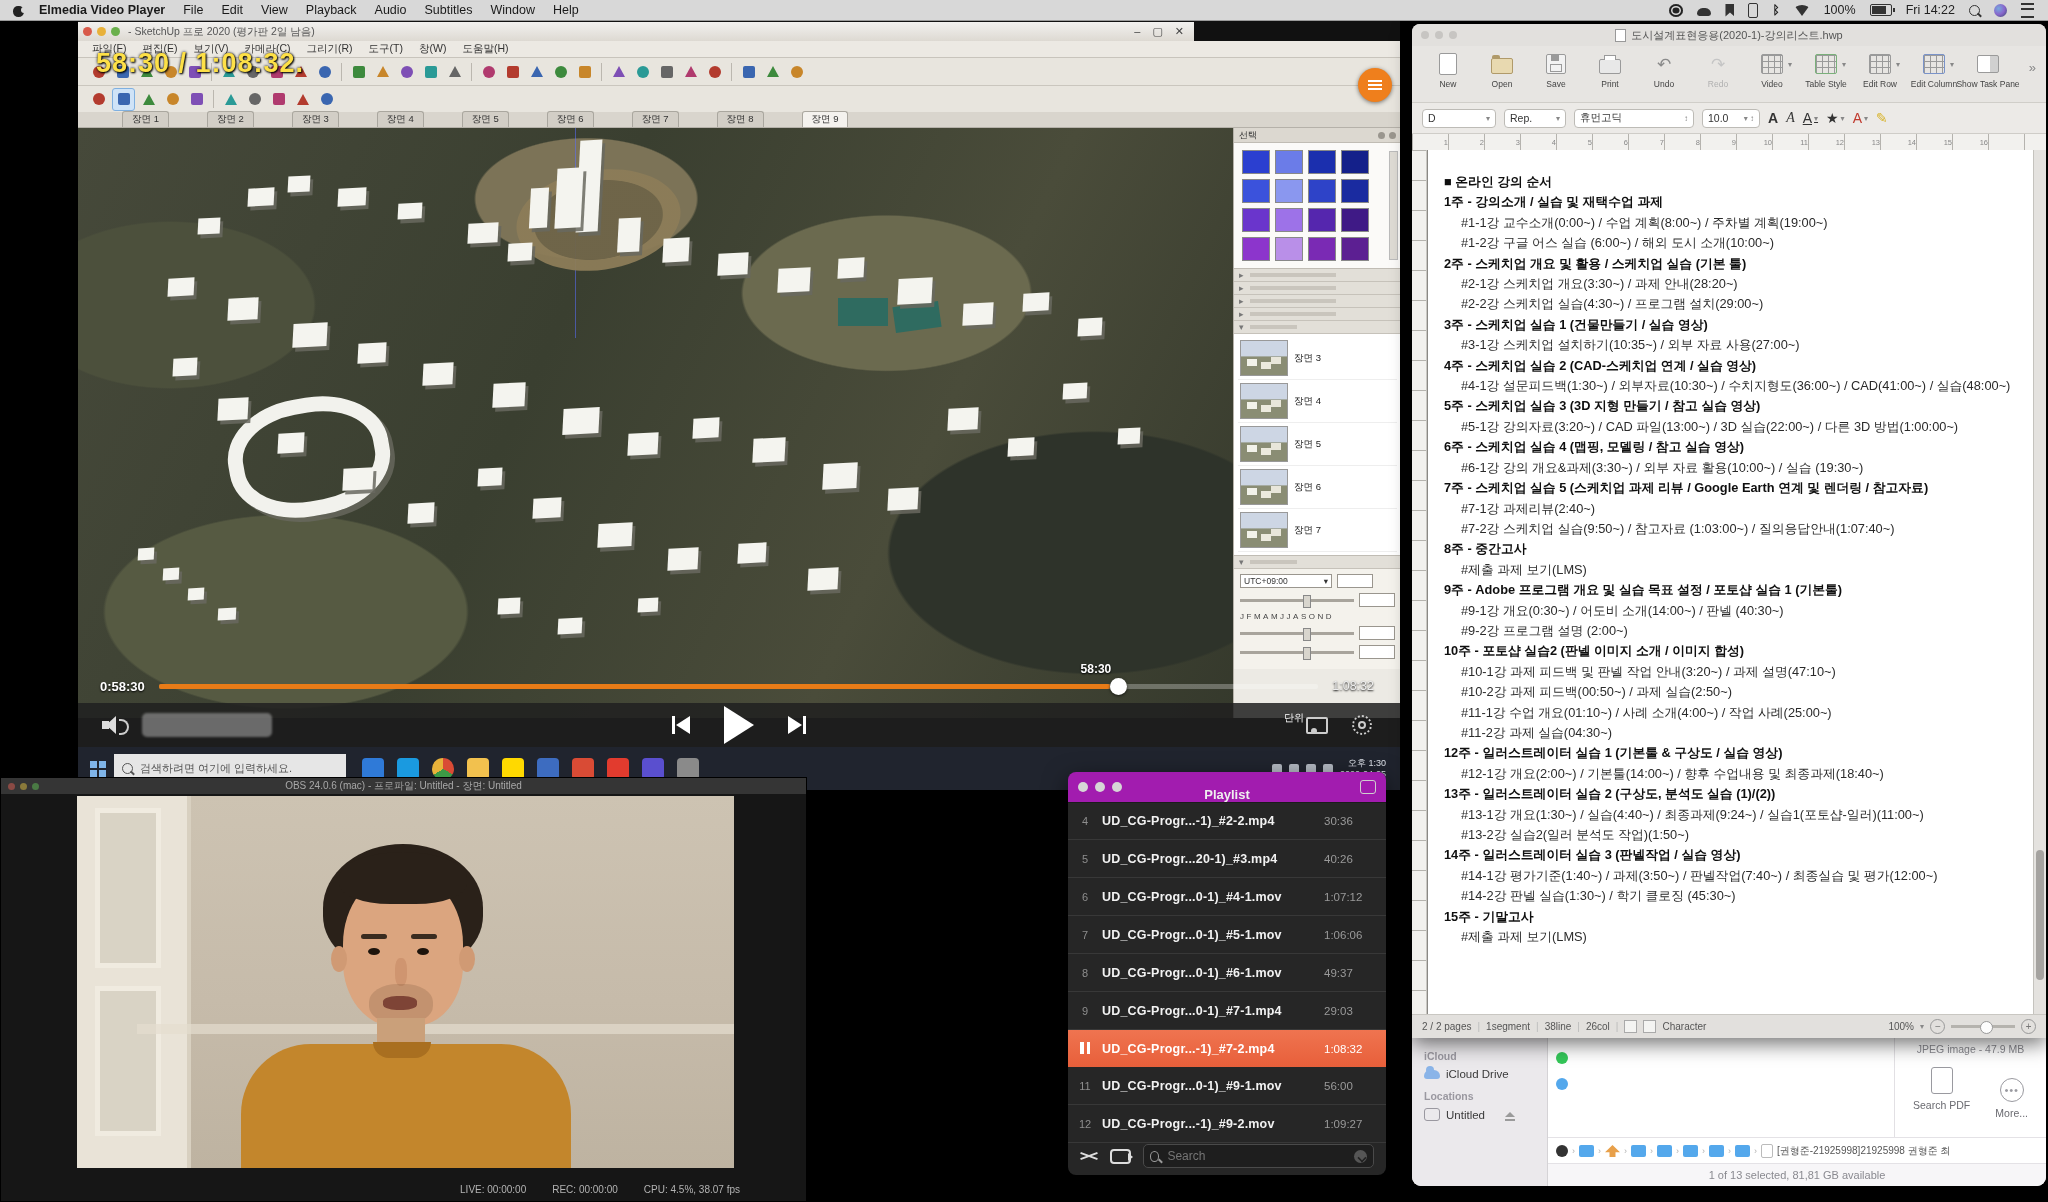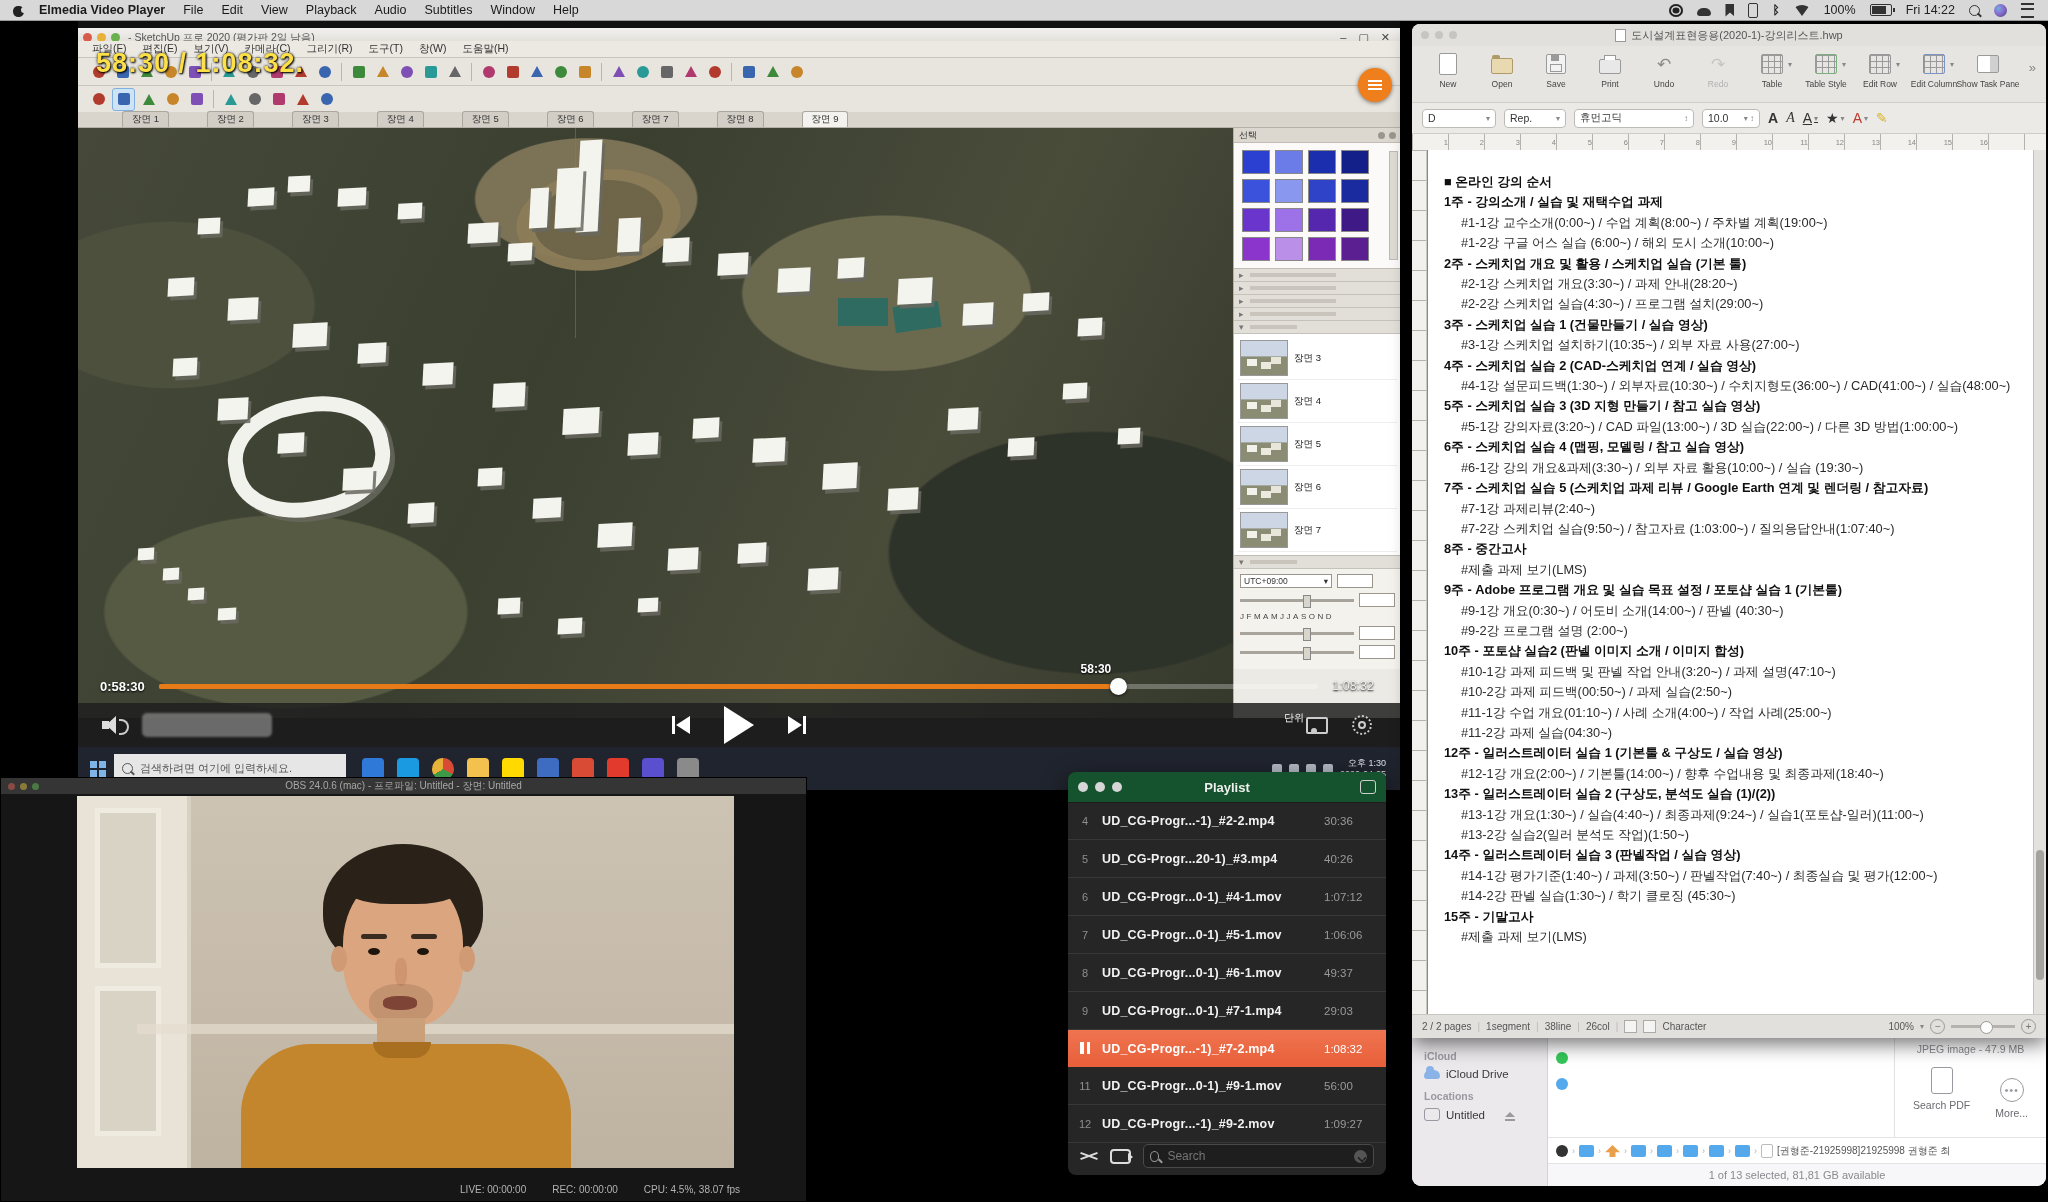--- a/index.html
+++ b/index.html
@@ -27,21 +27,21 @@
   .batt::before{content:"";position:absolute;left:1px;top:1px;bottom:1px;width:70%;background:#333;}
   .batt::after{content:"";position:absolute;right:-4px;top:2.5px;width:2px;height:4px;background:#333;}
   .mag{width:9px;height:9px;border:1.8px solid #333;border-radius:50%;position:relative;}
   .mag::after{content:"";position:absolute;left:7px;top:8px;width:5px;height:1.8px;background:#333;transform:rotate(45deg);}
   .siri{width:13px;height:13px;border-radius:50%;background:radial-gradient(circle at 35% 35%,#7ad,#86c 50%,#346);}
   .mlist{width:13px;height:11px;border-top:2px solid #333;border-bottom:2px solid #333;position:relative;margin-top:1px;}
   .mlist::after{content:"";position:absolute;left:0;top:2.5px;right:0;height:2px;background:#333;}
 
   
   #video{left:78px;top:20px;width:1322px;height:770px;background:#111;z-index:1;overflow:hidden;}
-  #sk-title{left:0;top:8px;width:1322px;height:19px;background:linear-gradient(#f2f1ef,#ddd9d2);display:flex;align-items:center;font-size:10.5px;color:#555;}
+  #sk-title{left:0;top:2px;width:1116px;height:19px;background:linear-gradient(#f2f1ef,#ddd9d2);display:flex;align-items:center;font-size:10.5px;color:#555;}
   .sk-dot{width:9px;height:9px;border-radius:50%;margin-left:5px;}
   #sk-title .t{margin-left:8px;}
   #sk-wbtn{margin-left:auto;display:flex;gap:12px;padding-right:10px;color:#444;font-size:11px;}
   #sk-menu{left:0;top:21px;width:1322px;height:17px;background:#ece9e3;display:flex;align-items:center;gap:16px;
     padding-left:14px;font-size:10.5px;color:#333;box-sizing:border-box;border-bottom:1px solid #c8c4bc;}
   #sk-tb1{left:0;top:38px;width:1322px;height:28px;background:#e8e5de;display:flex;align-items:center;gap:3px;padding-left:10px;box-sizing:border-box;border-bottom:1px solid #cac6be;}
   #sk-tb2{left:0;top:66px;width:1322px;height:26px;background:#e8e5de;display:flex;align-items:center;gap:3px;padding-left:10px;box-sizing:border-box;}
   .sk-tool{width:21px;height:21px;background:#e8e5de;border-radius:3px;display:flex;align-items:center;justify-content:center;}
   .sk-tool.on{background:#cfe3f7;border:1px solid #7fb0e0;}
   .sk-tool i{display:block;width:12px;height:12px;border-radius:2px;}
@@ -165,21 +165,21 @@
   .shadowbeard{position:absolute;left:292px;top:188px;width:64px;height:40px;background:rgba(90,60,40,.18);border-radius:45%;}
   .neck{position:absolute;left:300px;top:222px;width:48px;height:34px;background:#caa07a;}
   .body{position:absolute;left:164px;top:248px;width:330px;height:130px;background:#c3862c;border-radius:70px 70px 0 0;}
   .collar{position:absolute;left:296px;top:246px;width:58px;height:16px;background:#a96f20;border-radius:0 0 26px 26px;}
   #obs-stats{position:absolute;left:0;right:0;bottom:6px;display:flex;justify-content:flex-end;gap:26px;
     padding-right:66px;font-size:10px;color:#b3b3b3;}
 
   
   #playlist{left:1068px;top:772px;width:318px;height:403px;background:#262626;border-radius:8px;z-index:22;
     box-shadow:0 8px 24px rgba(0,0,0,.6);overflow:hidden;color:#eee;}
-  #pl-title{height:30px;background:#14532d;display:flex;align-items:center;justify-content:center;position:relative;
+  #pl-title{height:30px;background:#a21caf;display:flex;align-items:flex-end;justify-content:center;position:relative;
     font-size:13px;font-weight:bold;color:#efefef;border-bottom:1px solid #1c1c1c;}
   #pl-title .lights{position:absolute;left:10px;top:10px;display:flex;gap:7px;}
   #pl-title .lights i{width:10px;height:10px;border-radius:50%;background:#d6d6d6;}
   #pl-panelico{position:absolute;right:10px;top:8px;width:14px;height:12px;border:1.6px solid #cfcfcf;border-radius:3px;}
   #pl-rows{position:absolute;top:30px;left:0;right:0;}
   .pl-row{height:37px;display:flex;align-items:center;border-bottom:1px solid #383838;font-size:12.5px;}
   .pl-num{width:34px;text-align:center;color:#8e8e8e;font-size:11px;flex:none;}
   .pl-name{flex:1;color:#f2f2f2;font-weight:bold;letter-spacing:.2px;white-space:nowrap;overflow:hidden;}
   .pl-dur{width:62px;text-align:left;color:#9a9a9a;font-size:11.5px;flex:none;}
   .pl-row.playing{background:linear-gradient(#ef7450,#e85f3a);border-bottom:none;}
@@ -845,21 +845,21 @@
         </div>
         <div class="hwp-btn dis">
           <span class="ic" style="color: rgb(197, 197, 197);">↷</span>
           <span class="lbl">Redo</span>
         </div>
         <div class="hwp-btn">
           <span class="ic">
             <i class="ig"></i>
             <span class="carr">▾</span>
           </span>
-          <span class="lbl">Table</span>
+          <span class="lbl">Video</span>
         </div>
         <div class="hwp-btn">
           <span class="ic">
             <i class="ig green"></i>
             <span class="carr">▾</span>
           </span>
           <span class="lbl">Table Style</span>
         </div>
         <div class="hwp-btn">
           <span class="ic">

